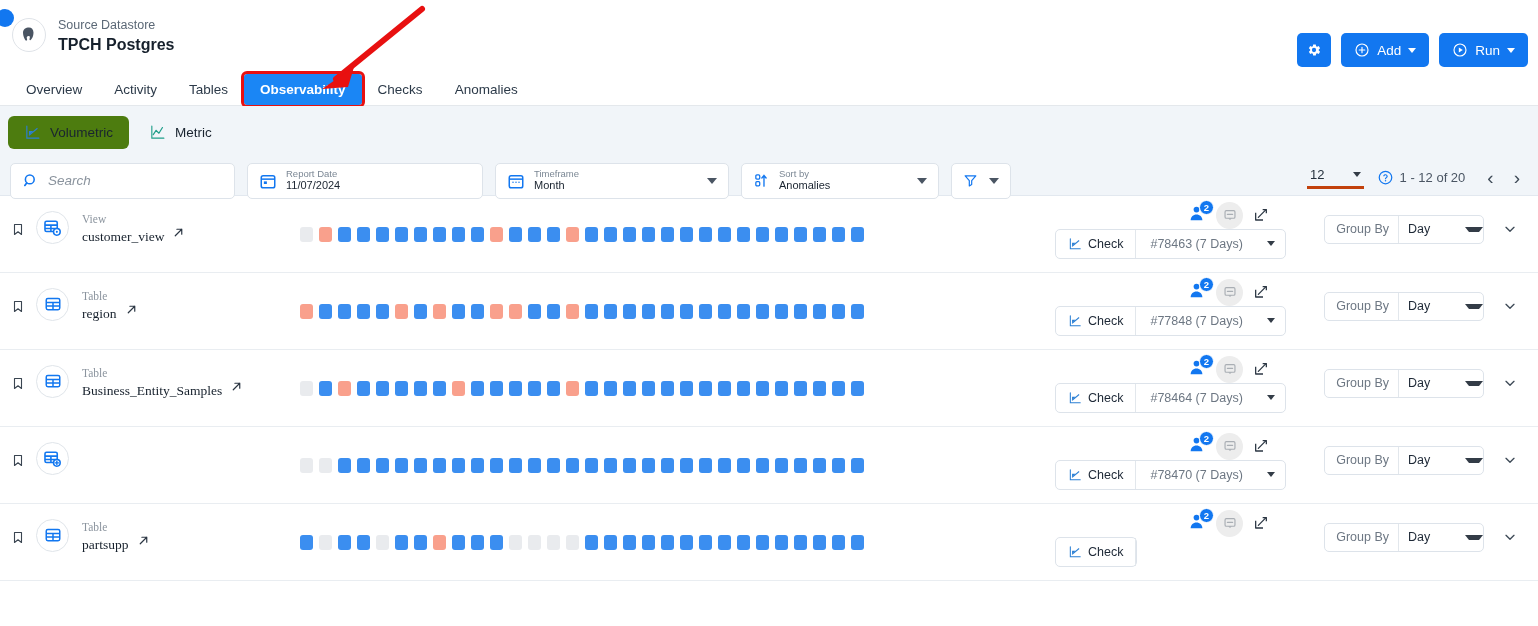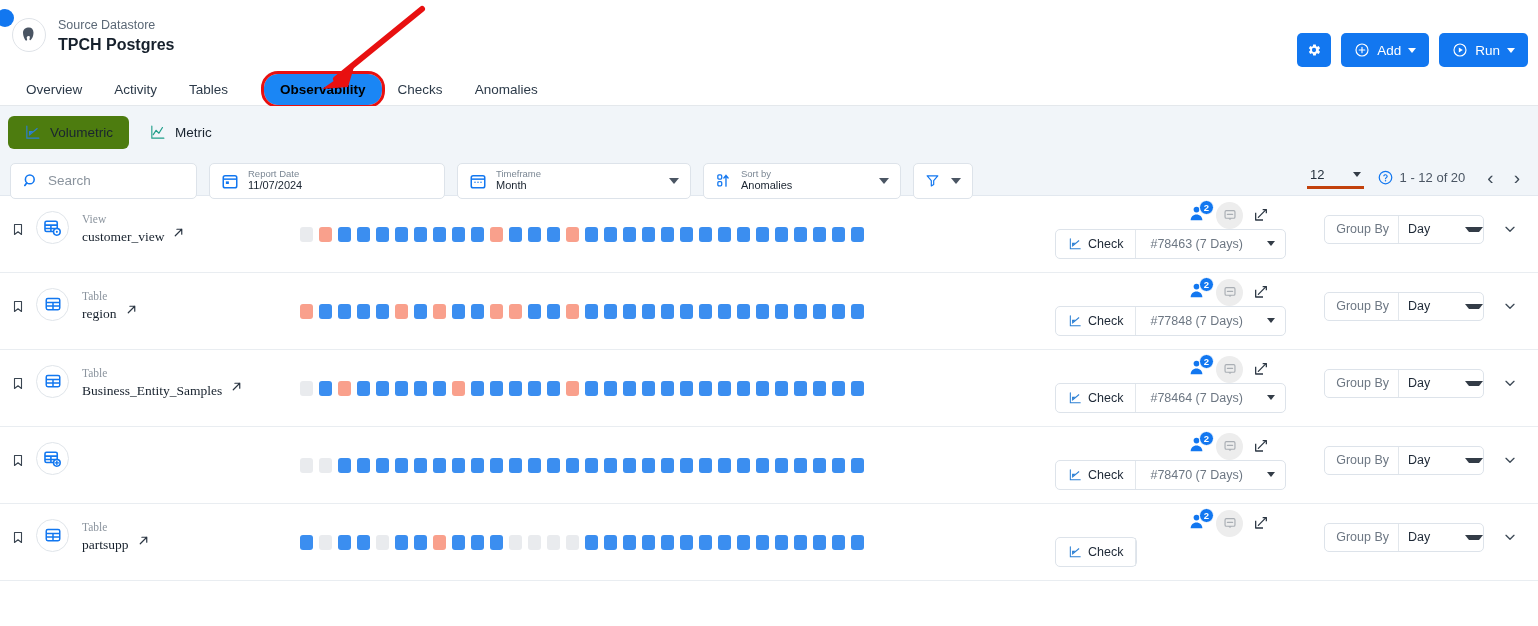--- a/index.html
+++ b/index.html
@@ -31,39 +31,39 @@
     height: 34px; display: flex; align-items: center; gap: 7px;
     padding: 0 13px; font-size: 13.5px; font-family: inherit; cursor: pointer;
   }
   .btn-icon-only { padding: 0 9px; }
   .caret-w { width: 0; height: 0; border-left: 4.5px solid transparent; border-right: 4.5px solid transparent; border-top: 5.5px solid #fff; display:inline-block; }
 
   
   .tabs { display: flex; align-items: flex-end; gap: 0; padding-left: 10px; margin-top: 20px;
           border-bottom: 1px solid #e4e8ec; height: 31px; position: relative; }
   .tab { padding: 0 16px; height: 31px; line-height: 31px; font-size: 13.5px; color: #2c3a49; cursor: pointer; }
-  .tab.active { background: #1a86f5; color: #000000; font-weight: bold; border-radius: 14px; margin-left: 20px; }
+  .tab.active { background: #1a86f5; color: #ffffff; font-weight: bold; border-radius: 3px; }
   .tab-highlight { outline: 3px solid #e81010; }
 
   
   .subbar { background: #f1f5f9; height: 90px; border-bottom: 1px solid #e2e8ef; position: relative; }
   .seg-row { display: flex; align-items: center; gap: 4px; padding: 10px 0 0 8px; }
   .seg {
     display: flex; align-items: center; gap: 9px; padding: 8px 16px;
     border-radius: 6px; font-size: 13.5px; color: #1a2430; cursor: pointer;
   }
   .seg.active { background: #4d7c0f; }
 
   
   .filters { display: flex; align-items: center; gap: 12px; padding: 14px 0 0 10px; position: relative; }
   .fld {
     background: #fff; border: 1px solid #dde3ea; border-radius: 5px; height: 36px;
     display: flex; align-items: center; padding: 0 11px; gap: 9px;
   }
-  .fld-search { width: 187px; }
+  .fld-search { width: 225px; font-style: italic; }
   .fld-date { width: 236px; }
   .fld-time { width: 234px; }
   .fld-sort { width: 198px; }
   .fld-filter { width: 60px; justify-content: center; gap: 11px; }
   .fld-lbl { font-size: 9.5px; color: #7b8794; line-height: 1.1; }
   .fld-val { font-size: 11px; color: #1a2430; line-height: 1.25; }
   .fld-stack { display: flex; flex-direction: column; justify-content: center; flex: 1; }
   .search-ph { color: #8a939d; font-size: 13.5px; }
   .caret-d { width: 0; height: 0; border-left: 5px solid transparent; border-right: 5px solid transparent; border-top: 6px solid #4a5563; }
   .caret-sm { width: 0; height: 0; border-left: 4px solid transparent; border-right: 4px solid transparent; border-top: 5px solid #333c47; }

